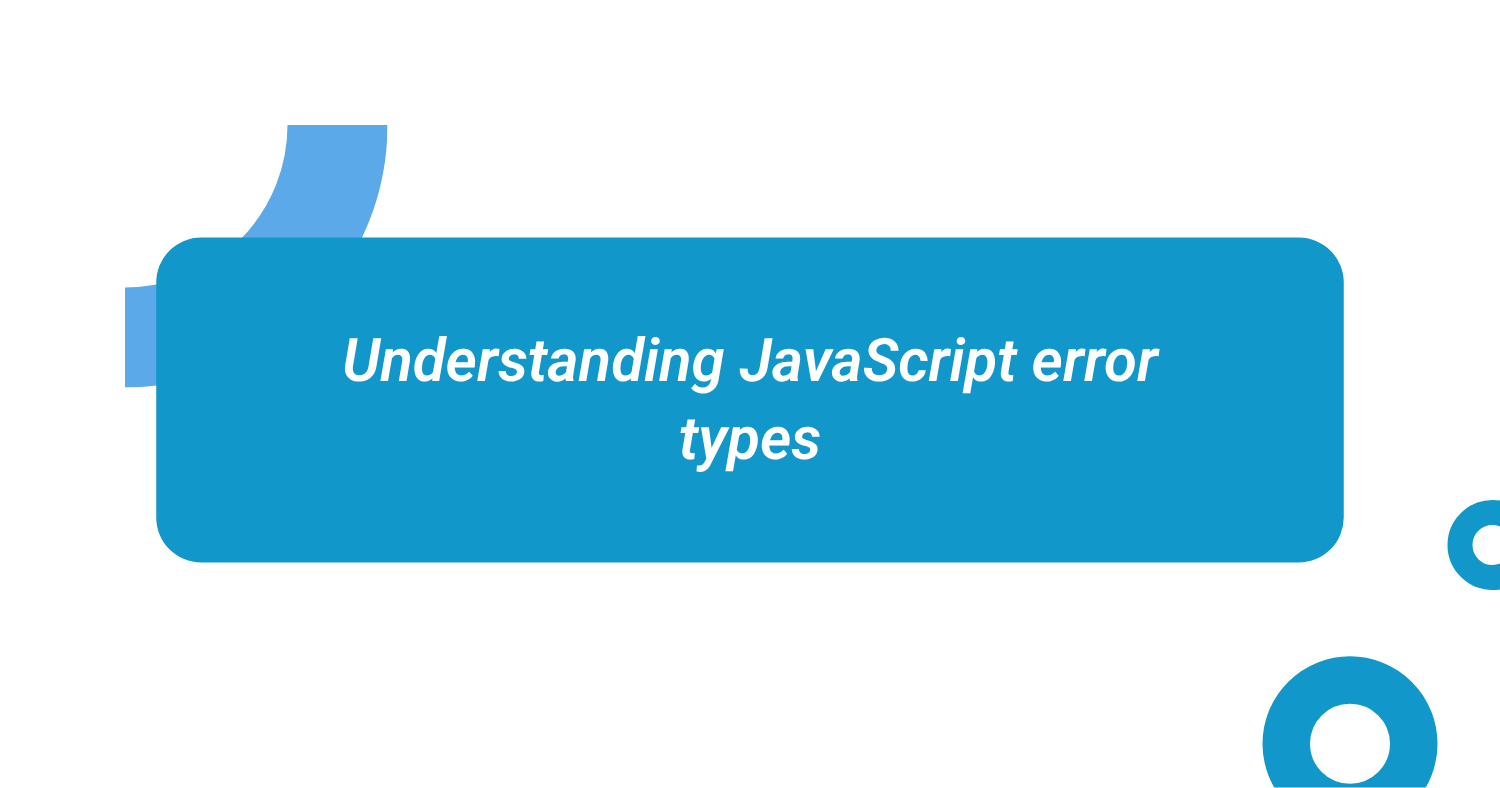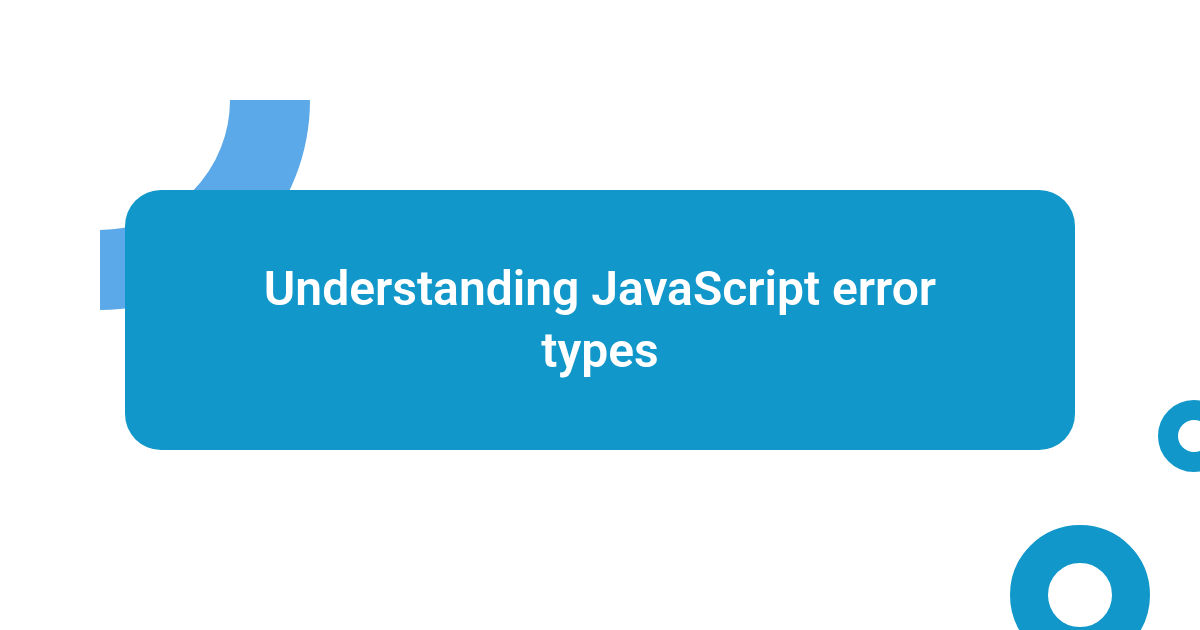--- a/index.html
+++ b/index.html
@@ -35,20 +35,21 @@
       top: 190px;
       left: 125px;
       width: 950px;
       height: 260px;
       background: #1197c9;
       border-radius: 36px;
       display: flex;
       align-items: center;
       justify-content: center;
       padding: 40px 90px;
+      font-style: italic;
     }
     .title-text {
       color: #ffffff;
       font-size: 48px;
       font-weight: 600;
       text-align: center;
       line-height: 1.3;
     }
     .small-ring {
       position: absolute;

